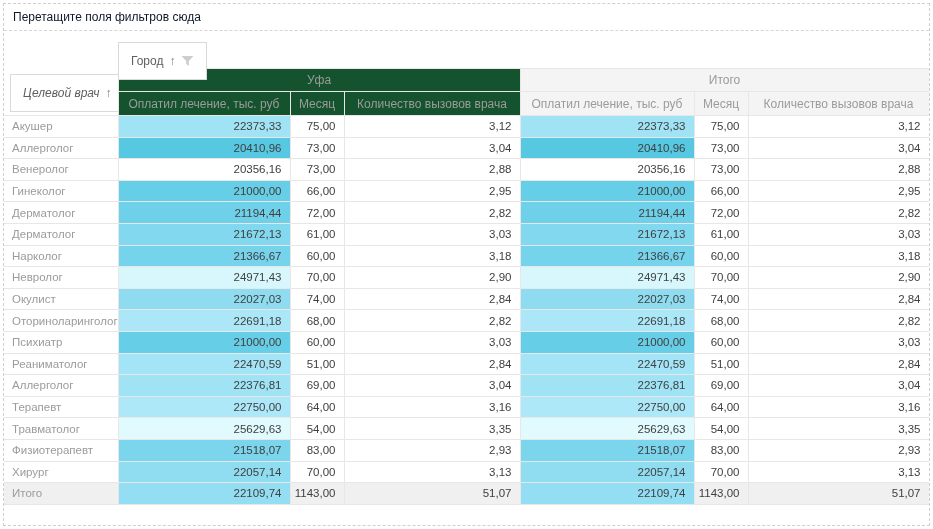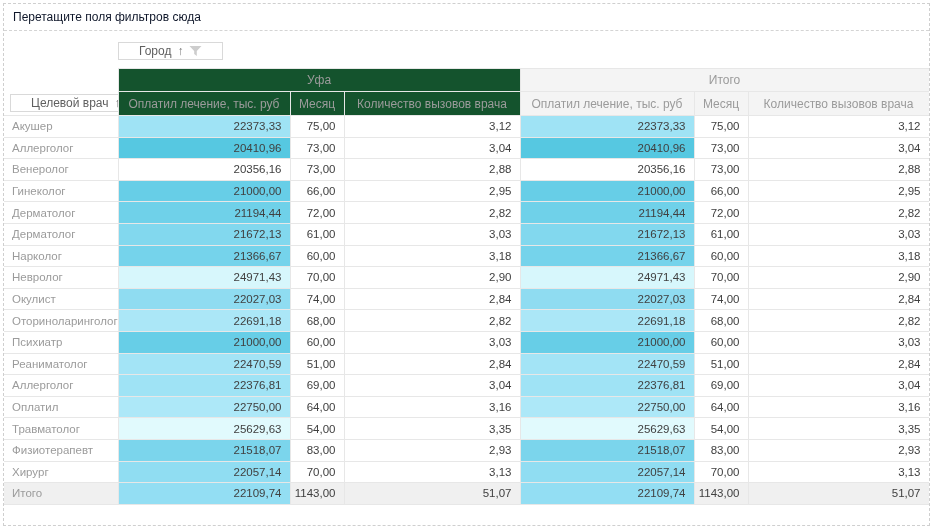--- a/index.html
+++ b/index.html
@@ -1,31 +1,31 @@
 <!DOCTYPE html>
 <html><head>
 <meta charset="utf-8">
 <style>
   * { margin:0; padding:0; box-sizing:border-box; }
   html,body { width:933px; height:529px; background:#fff; font-family:"Liberation Sans", sans-serif; }
   .panel { position:absolute; left:3px; top:3px; width:927px; height:523px; border:1px dashed #cfcfcf; background:#fff; overflow:hidden; }
   .filter-area { height:27px; line-height:26px; padding-left:9px; border-bottom:1px dashed #d4d4d4; color:#0f172a; font-size:12px; }
   .fields-area { height:37px; position:relative; }
-  .field-btn { position:absolute; height:18px; display:flex; align-items:center; gap:6px; padding:0 20px; background:#fff; border:1px solid #d9d9d9; color:#5f5f5f; font-size:12px; cursor:pointer;text-align:right; }
+  .field-btn { position:absolute; height:38px; display:flex; align-items:center; gap:6px; padding:0 12px; background:#fff; border:1px solid #d9d9d9; color:#5f5f5f; font-size:12px; cursor:pointer;text-align:right; }
   .field-btn .sort { color:#777; font-size:12px; line-height:1; font-weight:400; }
   .field-btn svg { display:block; }
   #col-field { left:114px; top:11px; }
   table { border-collapse:collapse; table-layout:fixed; width:925px; }
   th, td { border:1px solid #e7e7e7; overflow:hidden; white-space:nowrap; }
   thead th { font-weight:normal; color:#9b9b9b; font-size:12px; text-align:center; background:#14532d; }
   thead tr.groups th { height:23px; }
   thead tr.measures th { height:24px; }
   thead th.total { background:#f4f4f4; }
   th.corner { border:none; border-right:1px solid #e7e7e7; border-bottom:1px solid #e7e7e7; background:#fff; position:relative; }
-  th.corner .field-btn { left:6px; bottom:3px; }
+  th.corner .field-btn { left:6px; bottom:3px;font-style:italic; }
   tbody td { height:21.6px; font-size:11.5px; background:#fff; }
   td.rowlabel { color:#9b9b9b; padding-left:8px; text-align:left; border-left:none; }
   td.num { color:#404040; padding-right:8px; text-align:right; }
   tr.total-row td { background:#f0f0f0; }
   tr.total-row td.heat { background:inherit; }
 </style>
 </head>
 <body>
 
 <div class="panel">
@@ -189,21 +189,21 @@
         <tr>
           <td class="rowlabel">Аллерголог</td>
           <td class="num heat" style="background: rgb(159, 227, 245);">22376,81</td>
           <td class="num">69,00</td>
           <td class="num">3,04</td>
           <td class="num heat" style="background: rgb(159, 227, 245);">22376,81</td>
           <td class="num">69,00</td>
           <td class="num">3,04</td>
         </tr>
         <tr>
-          <td class="rowlabel">Оплатил</td>
+          <td class="rowlabel">Терапевт</td>
           <td class="num heat" style="background: rgb(173, 232, 248);">22750,00</td>
           <td class="num">64,00</td>
           <td class="num">3,16</td>
           <td class="num heat" style="background: rgb(173, 232, 248);">22750,00</td>
           <td class="num">64,00</td>
           <td class="num">3,16</td>
         </tr>
         <tr>
           <td class="rowlabel">Травматолог</td>
           <td class="num heat" style="background: rgb(225, 250, 253);">25629,63</td>

